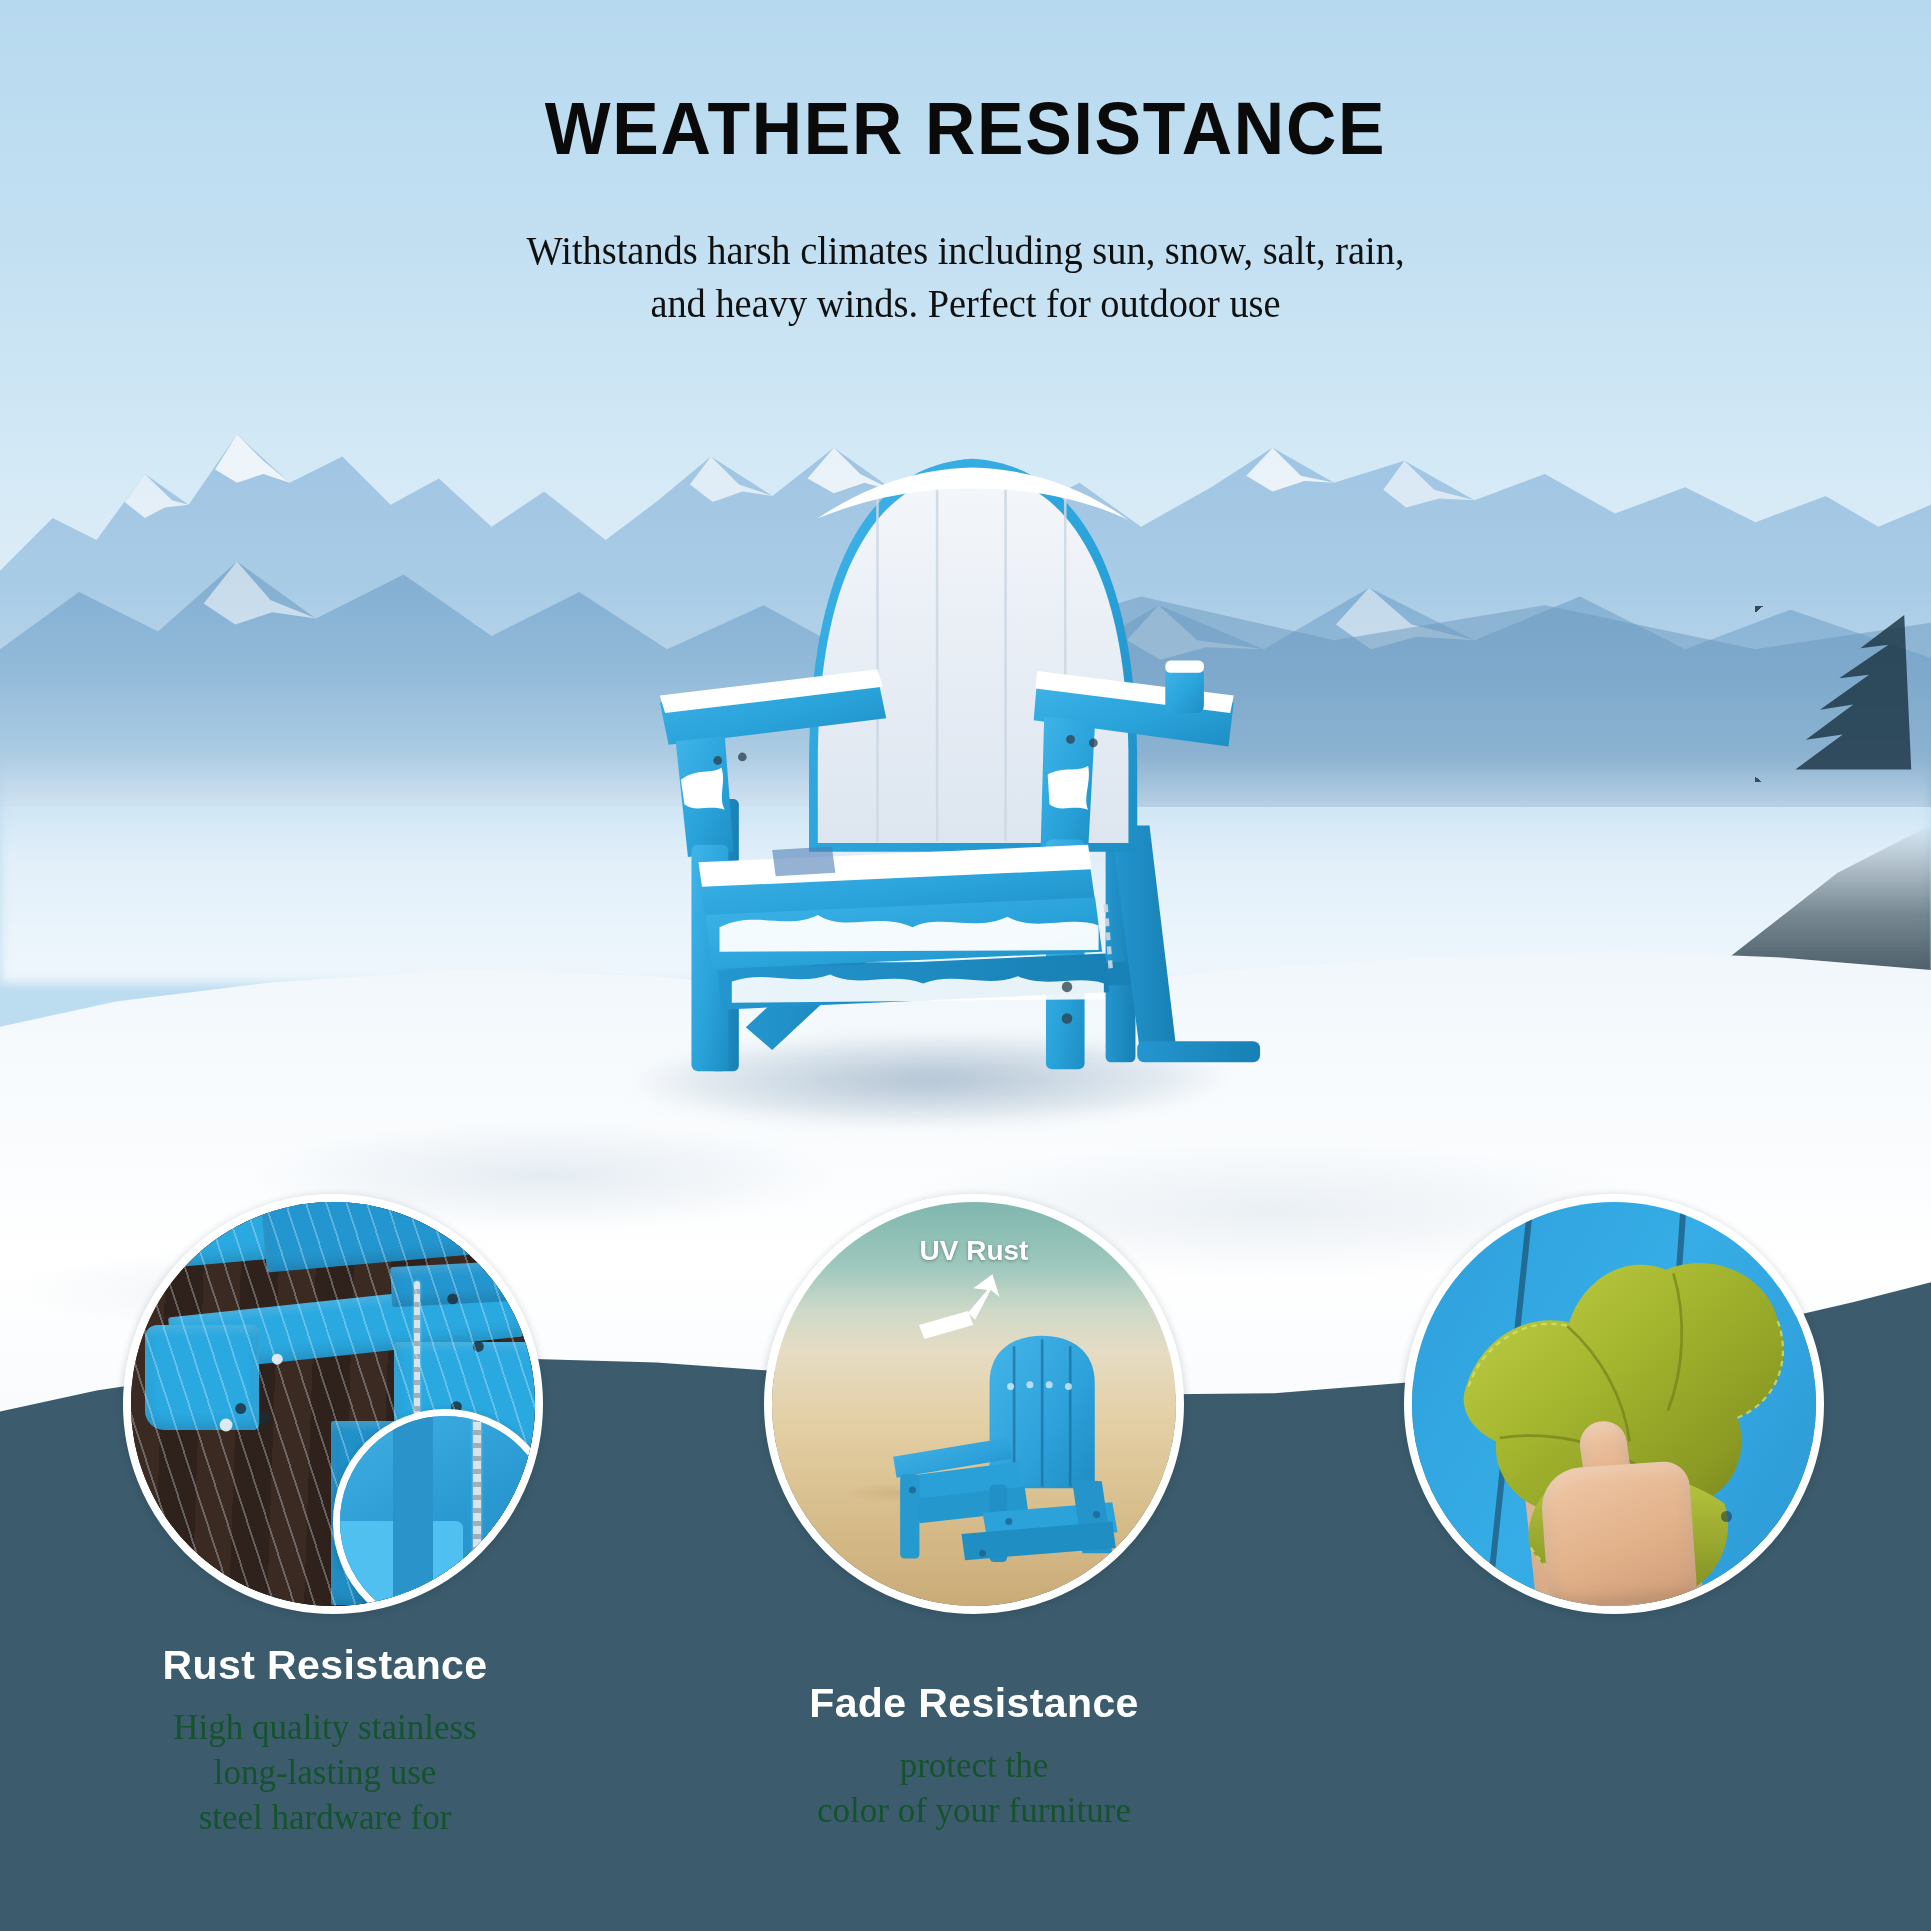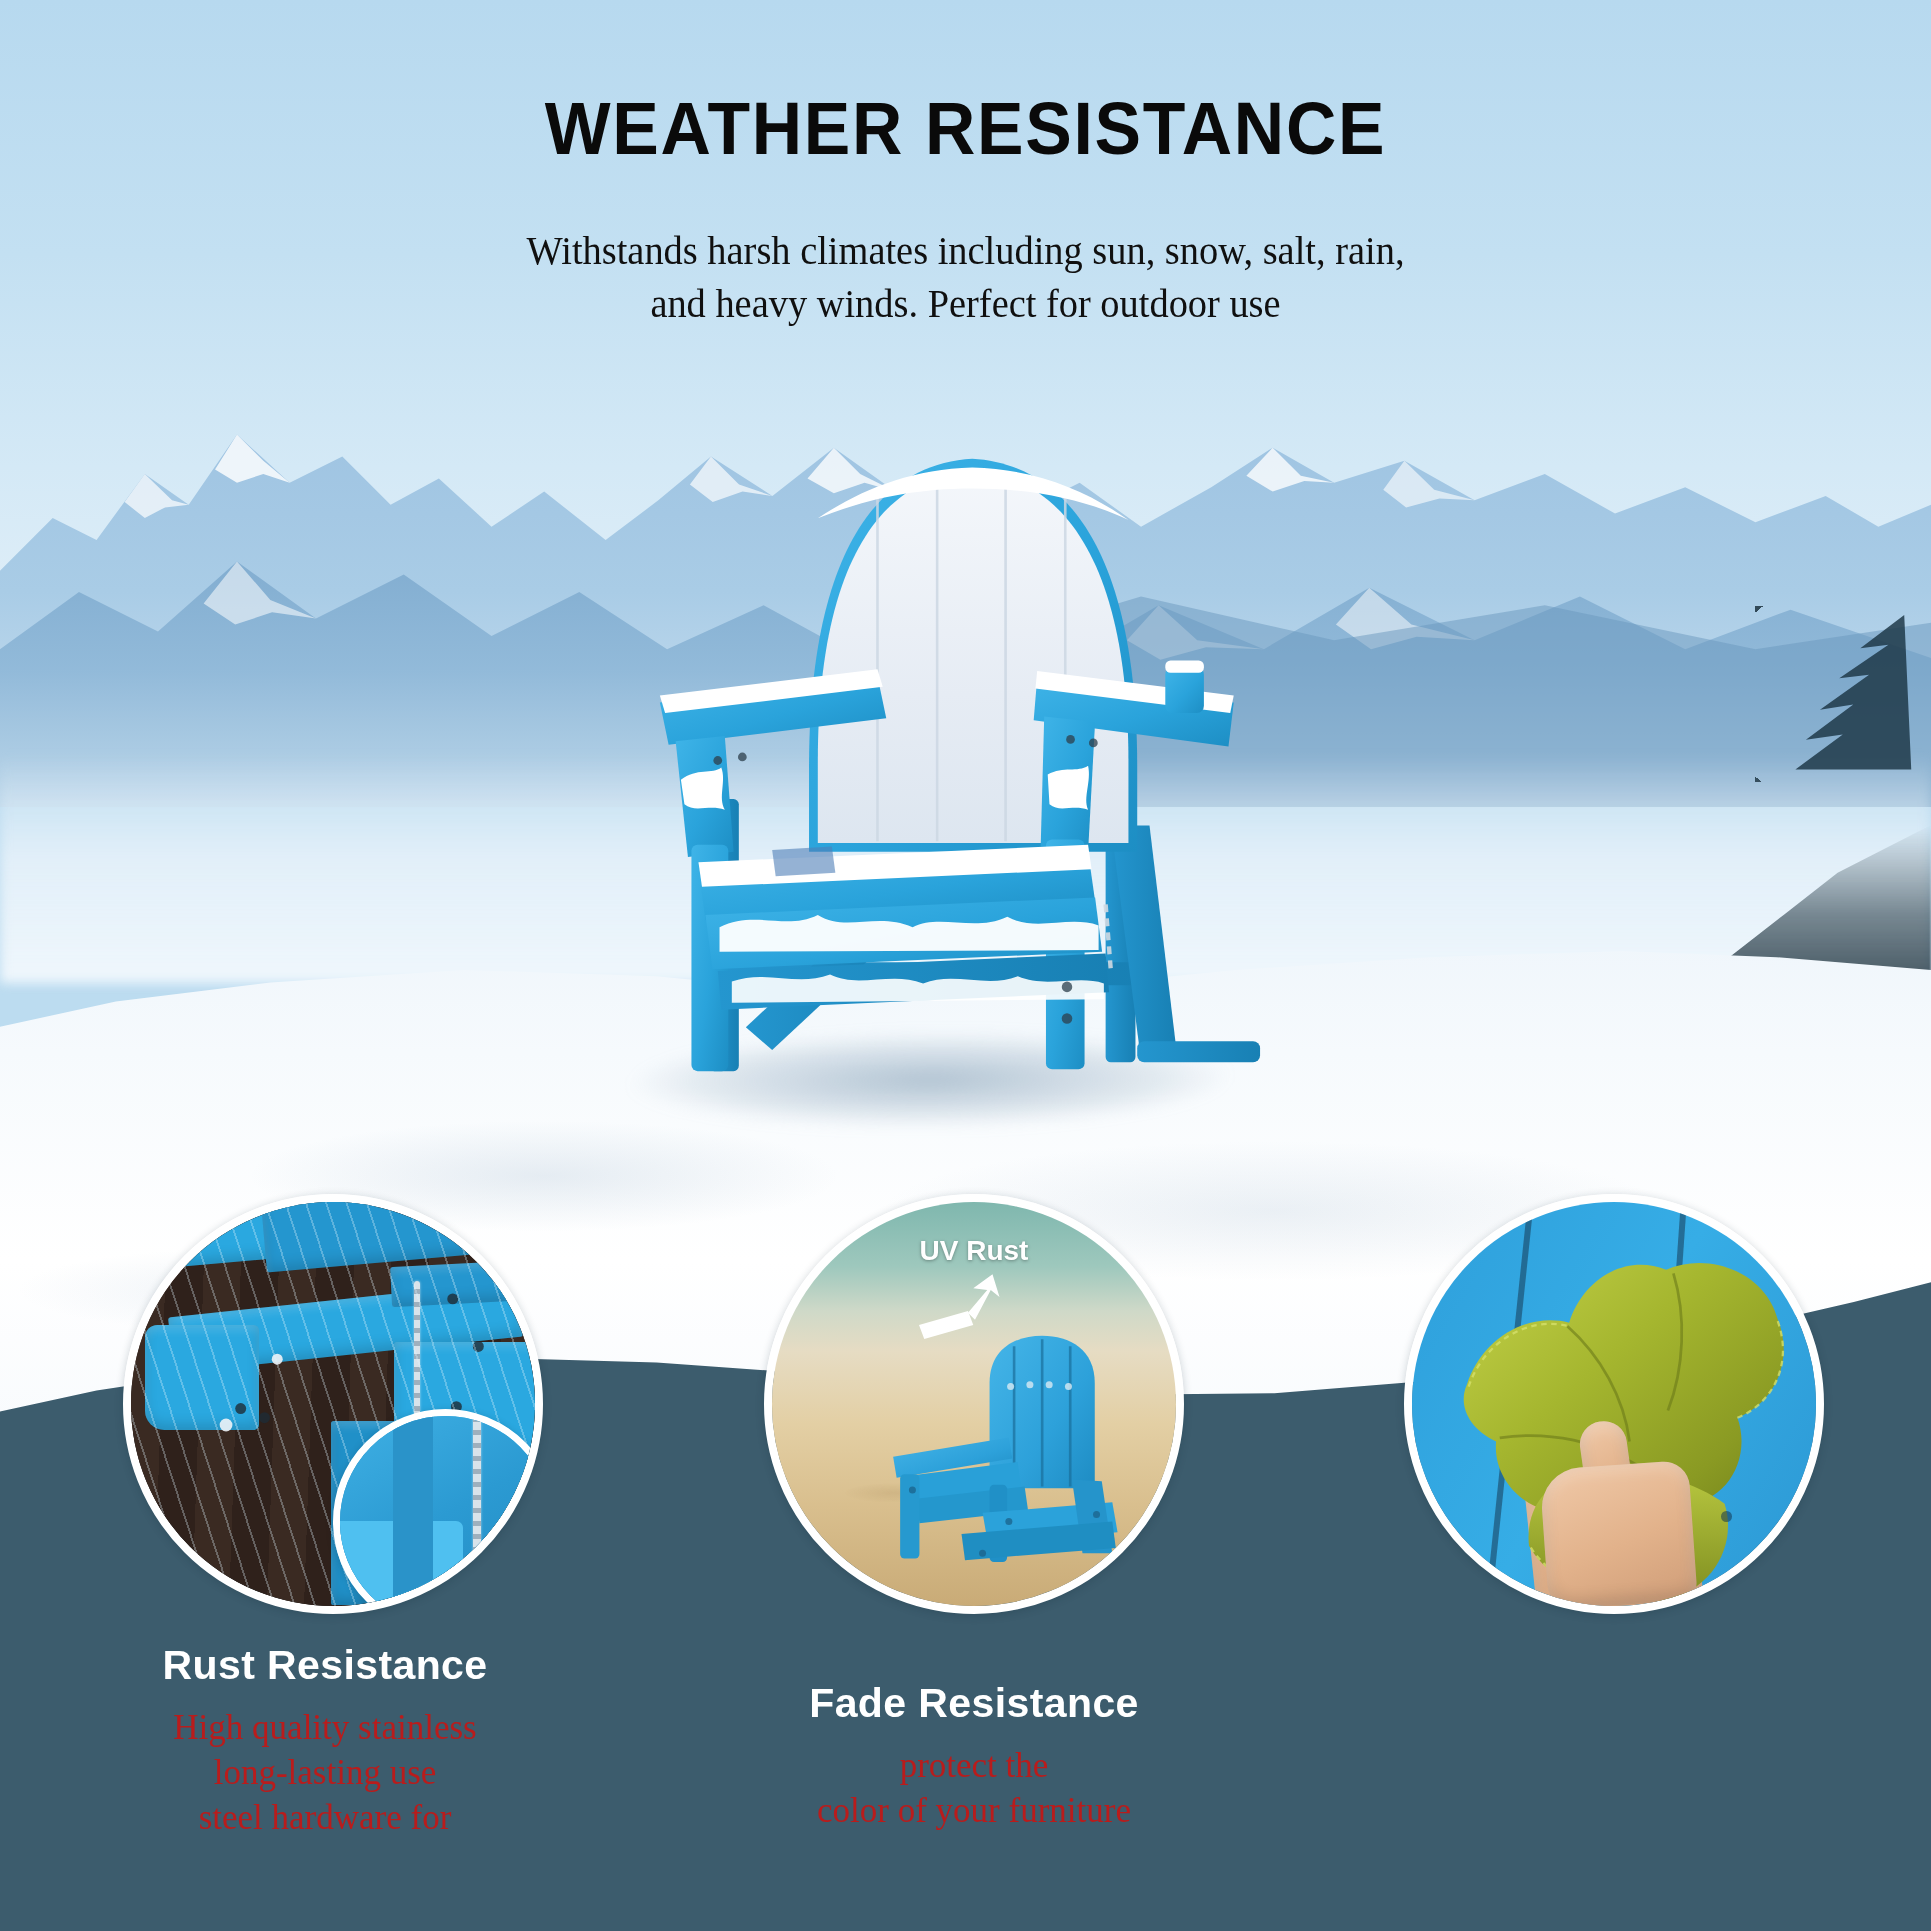--- a/index.html
+++ b/index.html
@@ -181,21 +181,21 @@
   #f2{left:746px;top:1680px;}
   #f3{left:1378px;top:1642px;}
   .feat h3{
     margin:0 0 14px 0;
     font-family:"Liberation Sans", sans-serif;
     font-weight:700;font-size:41px;color:#ffffff;letter-spacing:0.4px;
   }
   .feat p{
     margin:17px;
     font-family:"Liberation Serif", serif;
-    font-size:35px;line-height:1.28;color:#b91c1c;
+    font-size:35px;line-height:1.28;color:#14532d;
   }
   .feat p .ln{display:block;}
 </style>
 </head>
 <body>
 
 <div class="stage">
 
   <div class="sky"></div>
 

